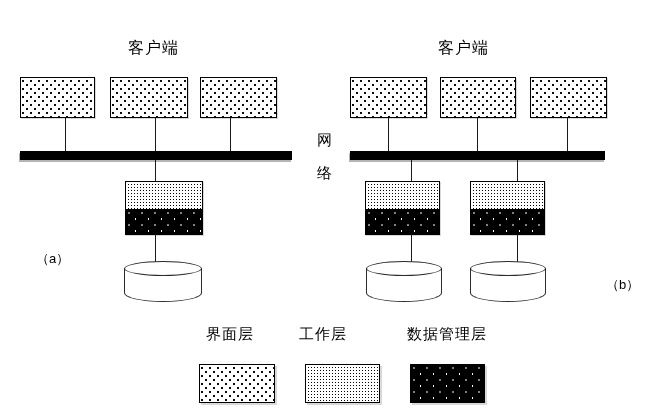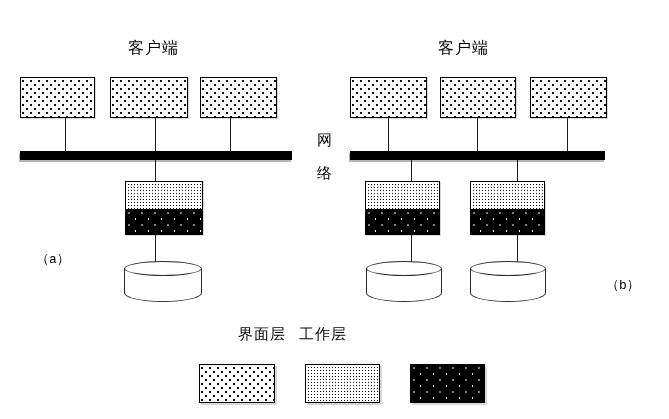--- a/index.html
+++ b/index.html
@@ -1,18 +1,18 @@
 <!DOCTYPE html>
 <html><head>
 <meta charset="utf-8">
 <style>
   html,body { margin:0; padding:0; background:#ffffff; }
   .canvas {
     position:relative; width:669px; height:419px; background:#ffffff;
-    font-family:Liberation Mono, monospace; color:#000;
+    font-family:Liberation Sans, sans-serif; color:#000;
     overflow:hidden;
   }
   .abs { position:absolute; }
 
   
   .title   { font-size:16px; letter-spacing:1px; white-space:nowrap; }
   .netchar { font-size:15px; }
   .caption { font-size:13px; white-space:nowrap; }
   .legend-label { font-size:15px; letter-spacing:1px; white-space:nowrap; }
 
@@ -145,20 +145,21 @@
     <div class="cyl-body"></div>
     <div class="cyl-top"></div>
   </div>
   <div class="cylinder" style="left:470px; width:76px;">
     <div class="cyl-body"></div>
     <div class="cyl-top"></div>
   </div>
 
   <div class="abs caption" style="left:606px; top:276px;">（b）</div>
 
-  <div class="abs legend-label" style="left:206px; top:325px;margin-left:32px;">界面层</div>
+  <div class="abs legend-label" style="left:206px; top:325px;">界面层</div>
   <div class="abs legend-label" style="left:299px; top:325px;">工作层</div>
+  <div class="abs legend-label" style="left:407px; top:325px;">数据管理层</div>
 
   <div class="legend-swatch pat-interface" style="left:199px; width:76px;"></div>
   <div class="legend-swatch pat-work" style="left:305px; width:75px;"></div>
   <div class="legend-swatch pat-data" style="left:410px; width:75px;"></div>
 
 </div>
 
 </body></html>

